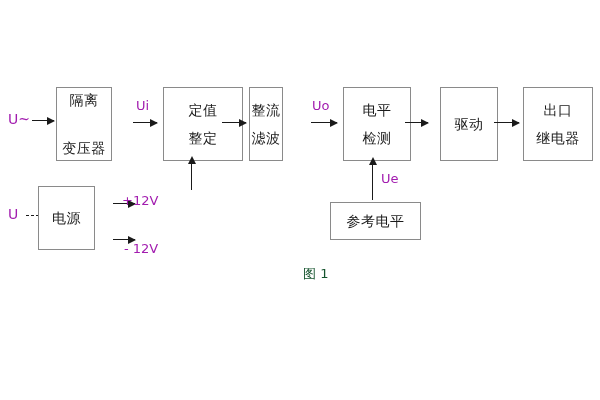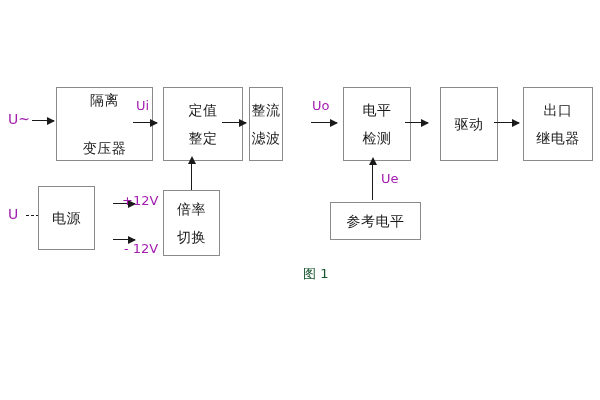--- a/index.html
+++ b/index.html
@@ -98,21 +98,21 @@
 <body>
 
 <div id="canvas">
 
   <div class="label big" style="left:8px; top:112px;">U~</div>
   <div class="arrow-r" style="left:32px; top:120px; width:22px;"></div>
 
   <div class="label big" style="left:8px; top:207px;">U</div>
   <div class="arrow-r dashed" style="left:26px; top:215px; width:28px;"></div>
 
-  <div class="box two" style="left:56px; top:87px; width:97px; height:74px;gap:20px;">
+  <div class="box two" style="left:56px; top:87px; width:56px; height:74px;gap:20px;">
     <span class="ln">隔离</span>
     <span class="ln">变压器</span>
   </div>
 
   <div class="label" style="left:136px; top:99px;">Ui</div>
   <div class="arrow-r" style="left:133px; top:122px; width:24px;"></div>
 
   <div class="box two" style="left:163px; top:87px; width:80px; height:74px;">
     <span class="ln">定值</span>
     <span class="ln">整定</span>
@@ -149,24 +149,20 @@
   <div class="box" style="left:38px; top:186px; width:57px; height:64px;">
     <span class="ln">电源</span>
   </div>
 
   <div class="arrow-r" style="left:113px; top:203px; width:22px;"></div>
   <div class="label" style="left:122px; top:194px;">+12V</div>
 
   <div class="arrow-r" style="left:113px; top:239px; width:22px;"></div>
   <div class="label" style="left:124px; top:230px;margin-top:12px;">- 12V</div>
 
-  <div class="box two" style="left:163px; top:190px; width:57px; height:66px;">
-    <span class="ln">倍率</span>
-    <span class="ln">切换</span>
-  </div>
 
   <div class="arrow-u" style="left:191px; top:163px; height:27px;"></div>
 
   <div class="box" style="left:330px; top:202px; width:91px; height:38px;">
     <span class="ln">参考电平</span>
   </div>
 
   <div class="arrow-u" style="left:372px; top:164px; height:36px;"></div>
   <div class="label" style="left:381px; top:172px;">Ue</div>
 

